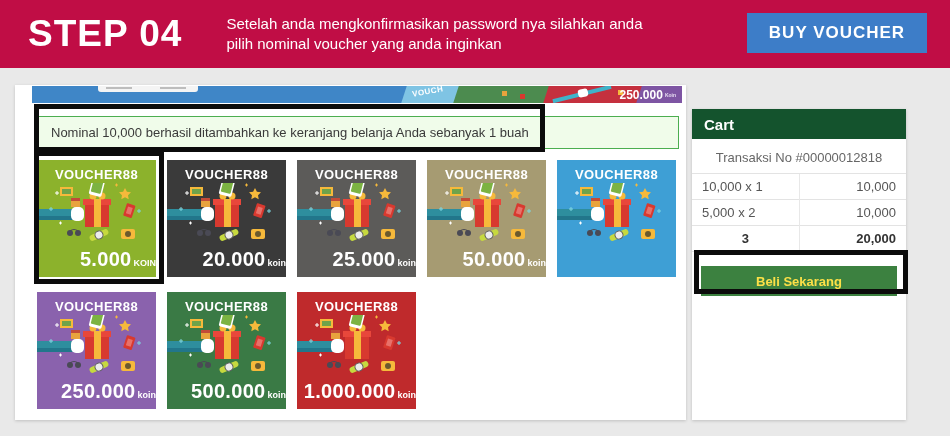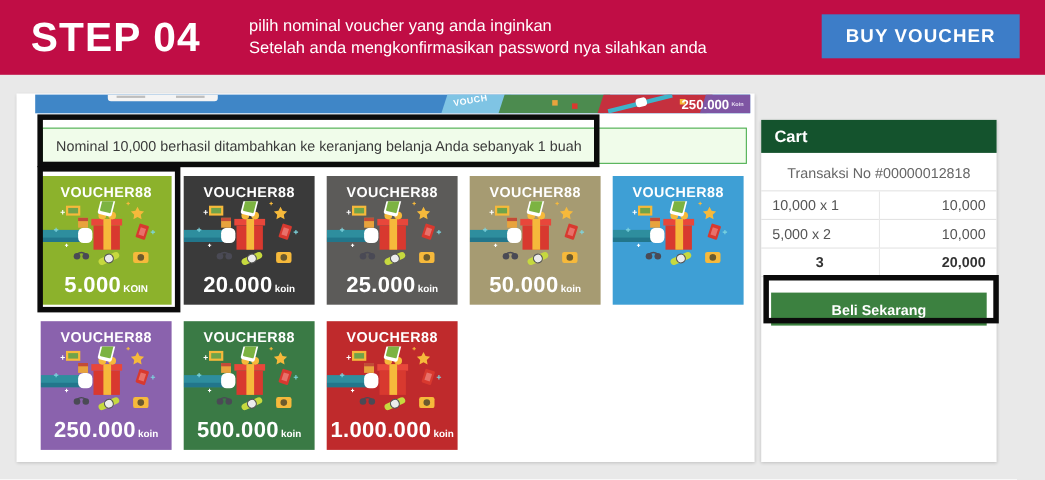--- a/index.html
+++ b/index.html
@@ -38,52 +38,52 @@
                display:flex; align-items:center; padding-left:12px; color:#3A3A3A; font-size:13px; }
 
   
   .cards-row { position:absolute; left:22px; display:flex; gap:11px; }
   .row-1 { top:75px; }
   .row-2 { top:207px; }
   .voucher-card { width:119px; height:117px; position:relative; cursor:pointer; display:flex; flex-direction:column; align-items:center; overflow:hidden; }
   .v-logo { margin-top:7px; color:#fff; font-size:13px; font-weight:800; letter-spacing:.4px; white-space:nowrap; }
   .gift-slot { width:119px; height:60px; margin-top:1px; }
   .gift-slot svg { display:block; }
-  .v-denom { position:absolute; bottom:6px; width:100%; text-align:center; color:#fff; white-space:nowrap; }
+  .v-denom { position:absolute; bottom:6px; width:100%; text-align:right; color:#fff; white-space:nowrap; }
   .v-amount { font-size:20px; font-weight:800; letter-spacing:.3px; }
   .v-unit { font-size:9px; font-weight:700; margin-left:2px; }
 
   
   .cart-panel { position:absolute; left:692px; top:109px; width:214px; height:311px; background:#fff; box-shadow:0 1px 3px rgba(0,0,0,.18); }
   .cart-header { height:30px; background:#397D3C; color:#fff; font-size:15px; font-weight:700; display:flex; align-items:center; padding-left:12px; }
   .cart-transaksi { margin-top:11px; text-align:center; color:#666; font-size:13px; height:18px; }
   .cart-table { margin-top:5px; width:100%; border-collapse:collapse; }
   .cart-table td { height:26px; font-size:13px; color:#555; border-top:1px solid #E3E3E3; padding:0 10px; }
   .cart-table td.col-right { text-align:right; border-left:1px solid #E8E8E8; width:50%; }
   .cart-table tr.totals td { font-weight:800; color:#333; border-bottom:1px solid #E3E3E3;text-align:right; }
   .cart-table tr.totals td.col-left { text-align:center; }
-  .beli-btn { display:block; margin:14px auto 0; width:196px; height:30px; background:#3C8140; color:#ffffff; font-size:13px; font-weight:700;
+  .beli-btn { display:block; margin:14px auto 0; width:196px; height:30px; background:#3C8140; color:#fde047; font-size:13px; font-weight:700;
               border:none; cursor:pointer; font-family:"Liberation Sans", sans-serif; }
 
   
   .annot { position:absolute; border:5px solid #0B0B0B; background:transparent; z-index:20; pointer-events:none; }
   .annot-alert { left:34px; top:104px; width:511px; height:48px; }
   .annot-card { left:34px; top:151px; width:130px; height:133px; }
   .annot-beli { left:694px; top:250px; width:214px; height:44px; }
 </style>
 </head>
 <body>
 
 <div class="screen">
 
   <div class="step-header" style="background-color: rgb(192, 13, 69);">
     <div class="step-title">STEP 04</div>
     <div class="step-desc">
+      <div>Setelah anda mengkonfirmasikan password nya silahkan anda</div>
       <div>pilih nominal voucher yang anda inginkan</div>
-      <div>Setelah anda mengkonfirmasikan password nya silahkan anda</div>
     </div>
     <button class="buy-btn" style="background-color: rgb(61, 125, 200);">BUY VOUCHER</button>
   </div>
 
   <div class="main-panel">
 
     <div class="banner" style="background-color: rgb(63, 134, 199);">
       <div class="banner-kbd">
         <i style="left:8px;width:26px;"></i>
           <i style="left:62px;width:26px;"></i>

